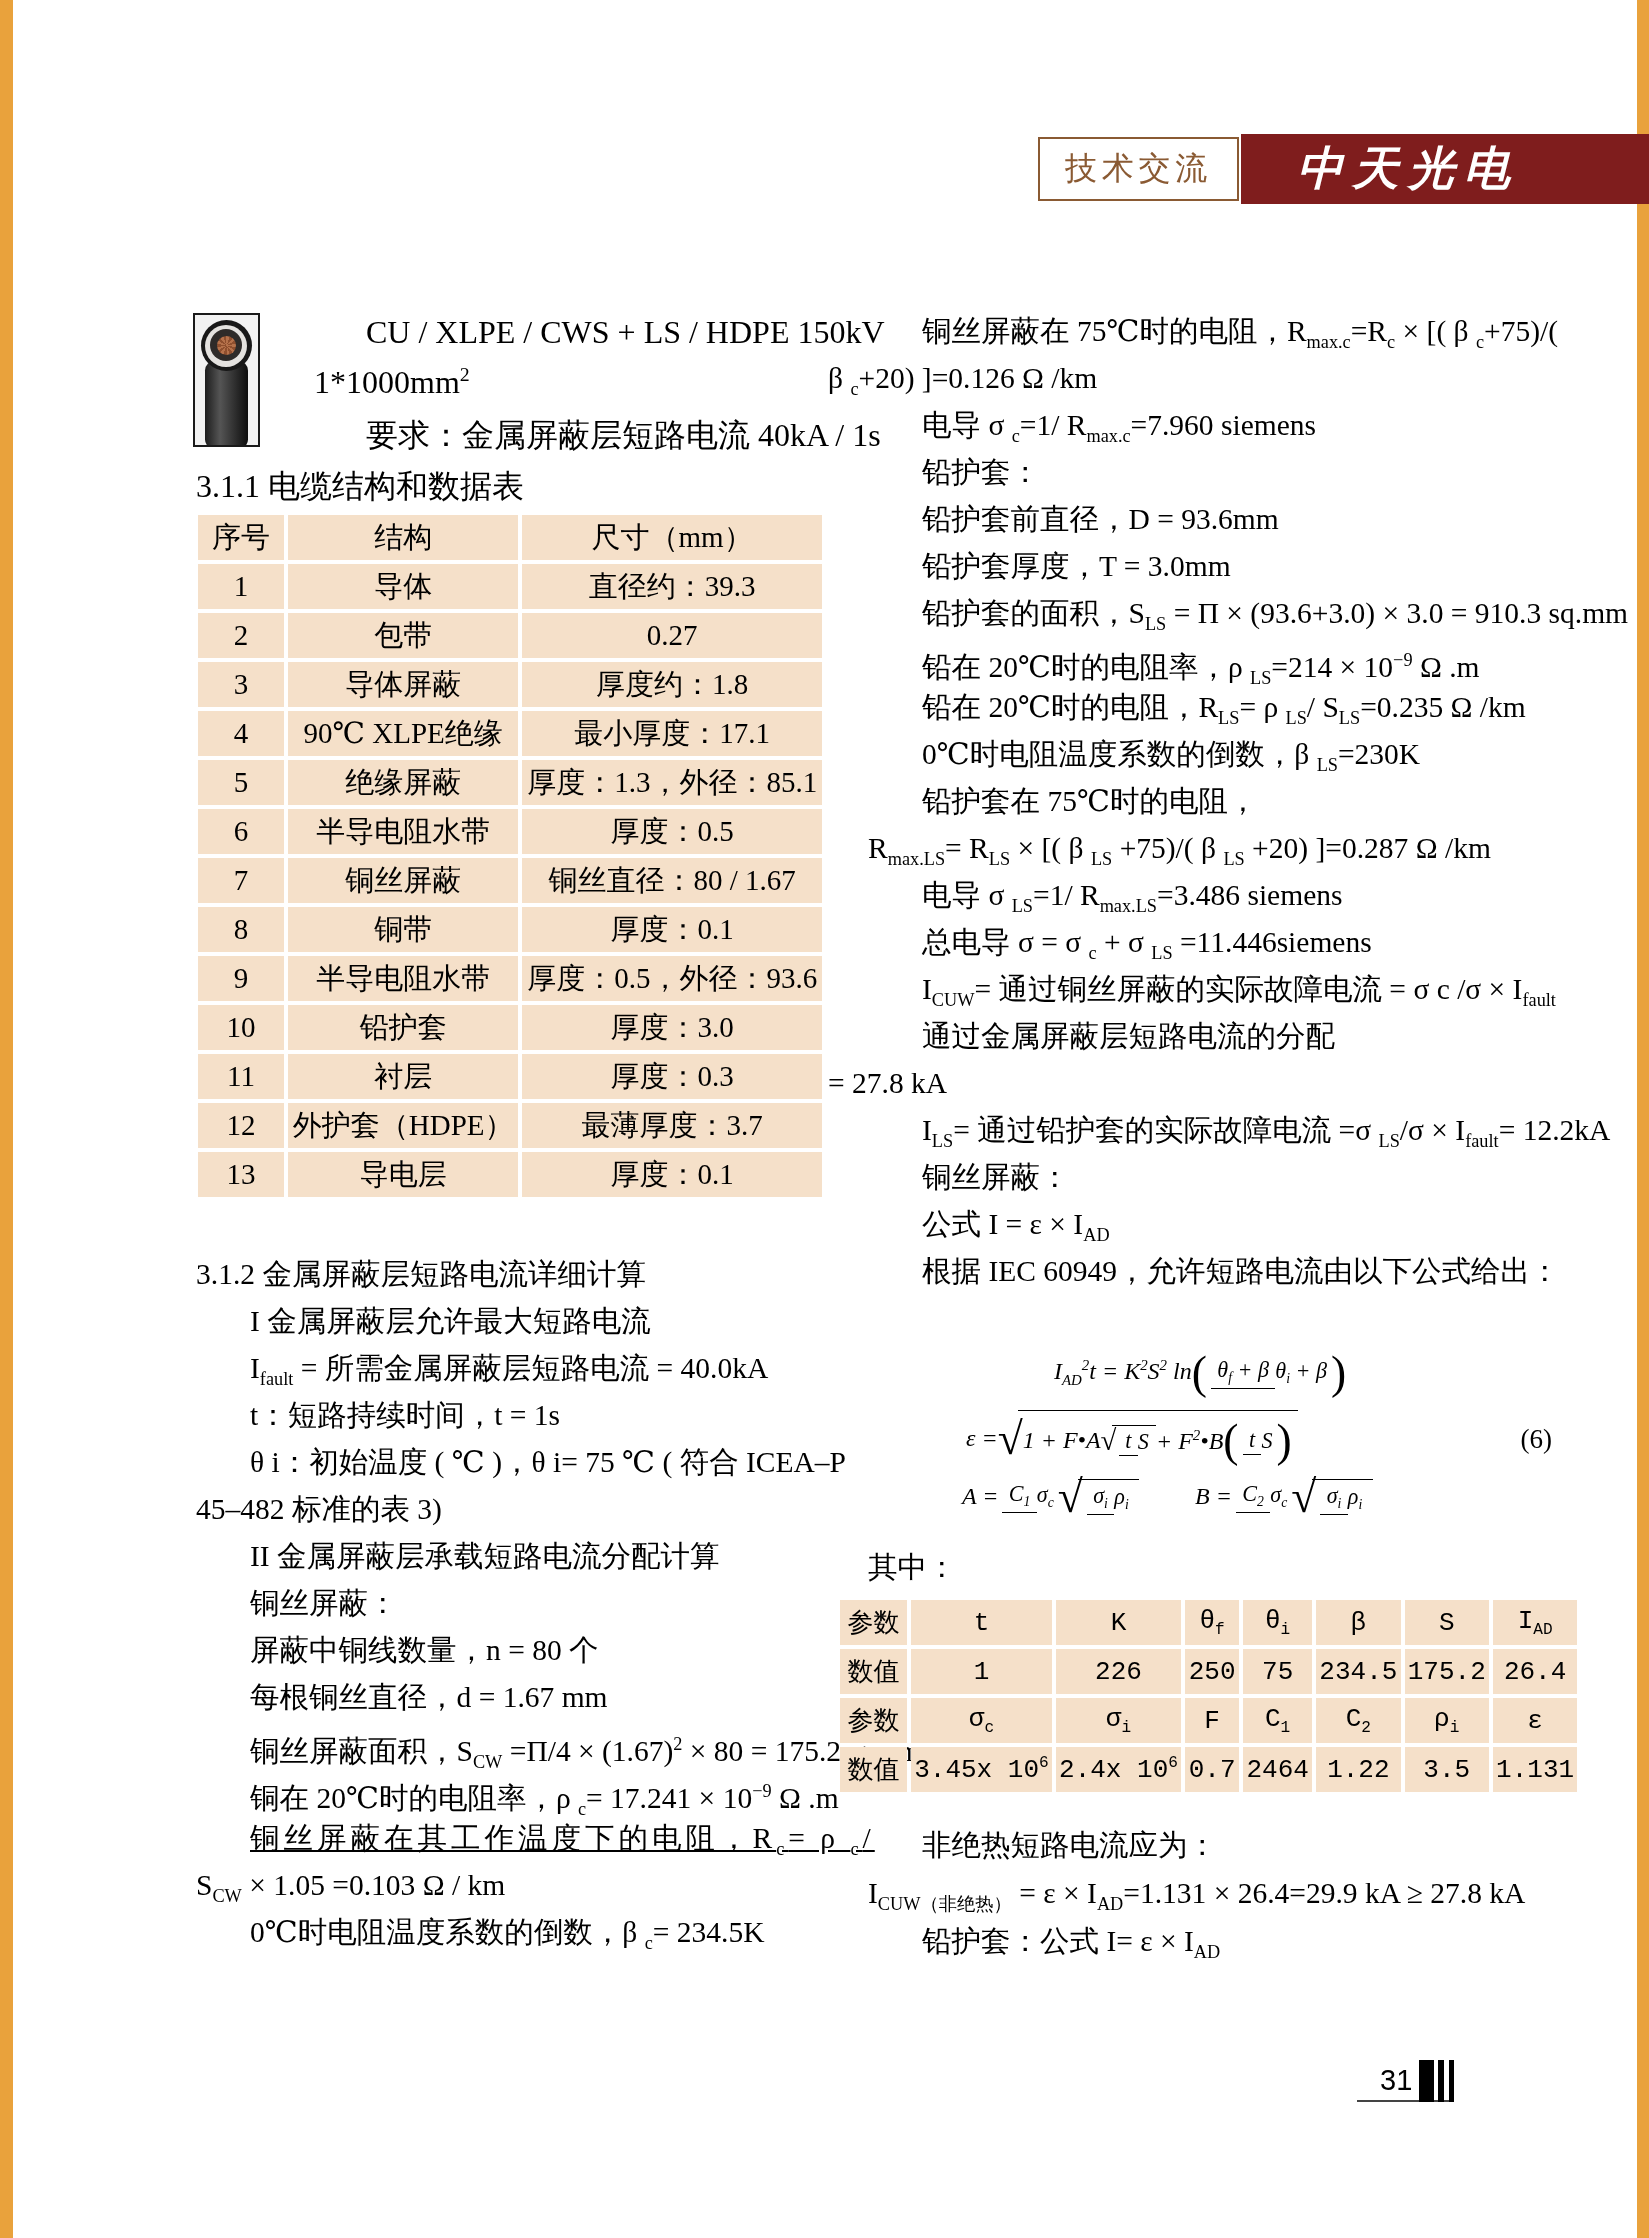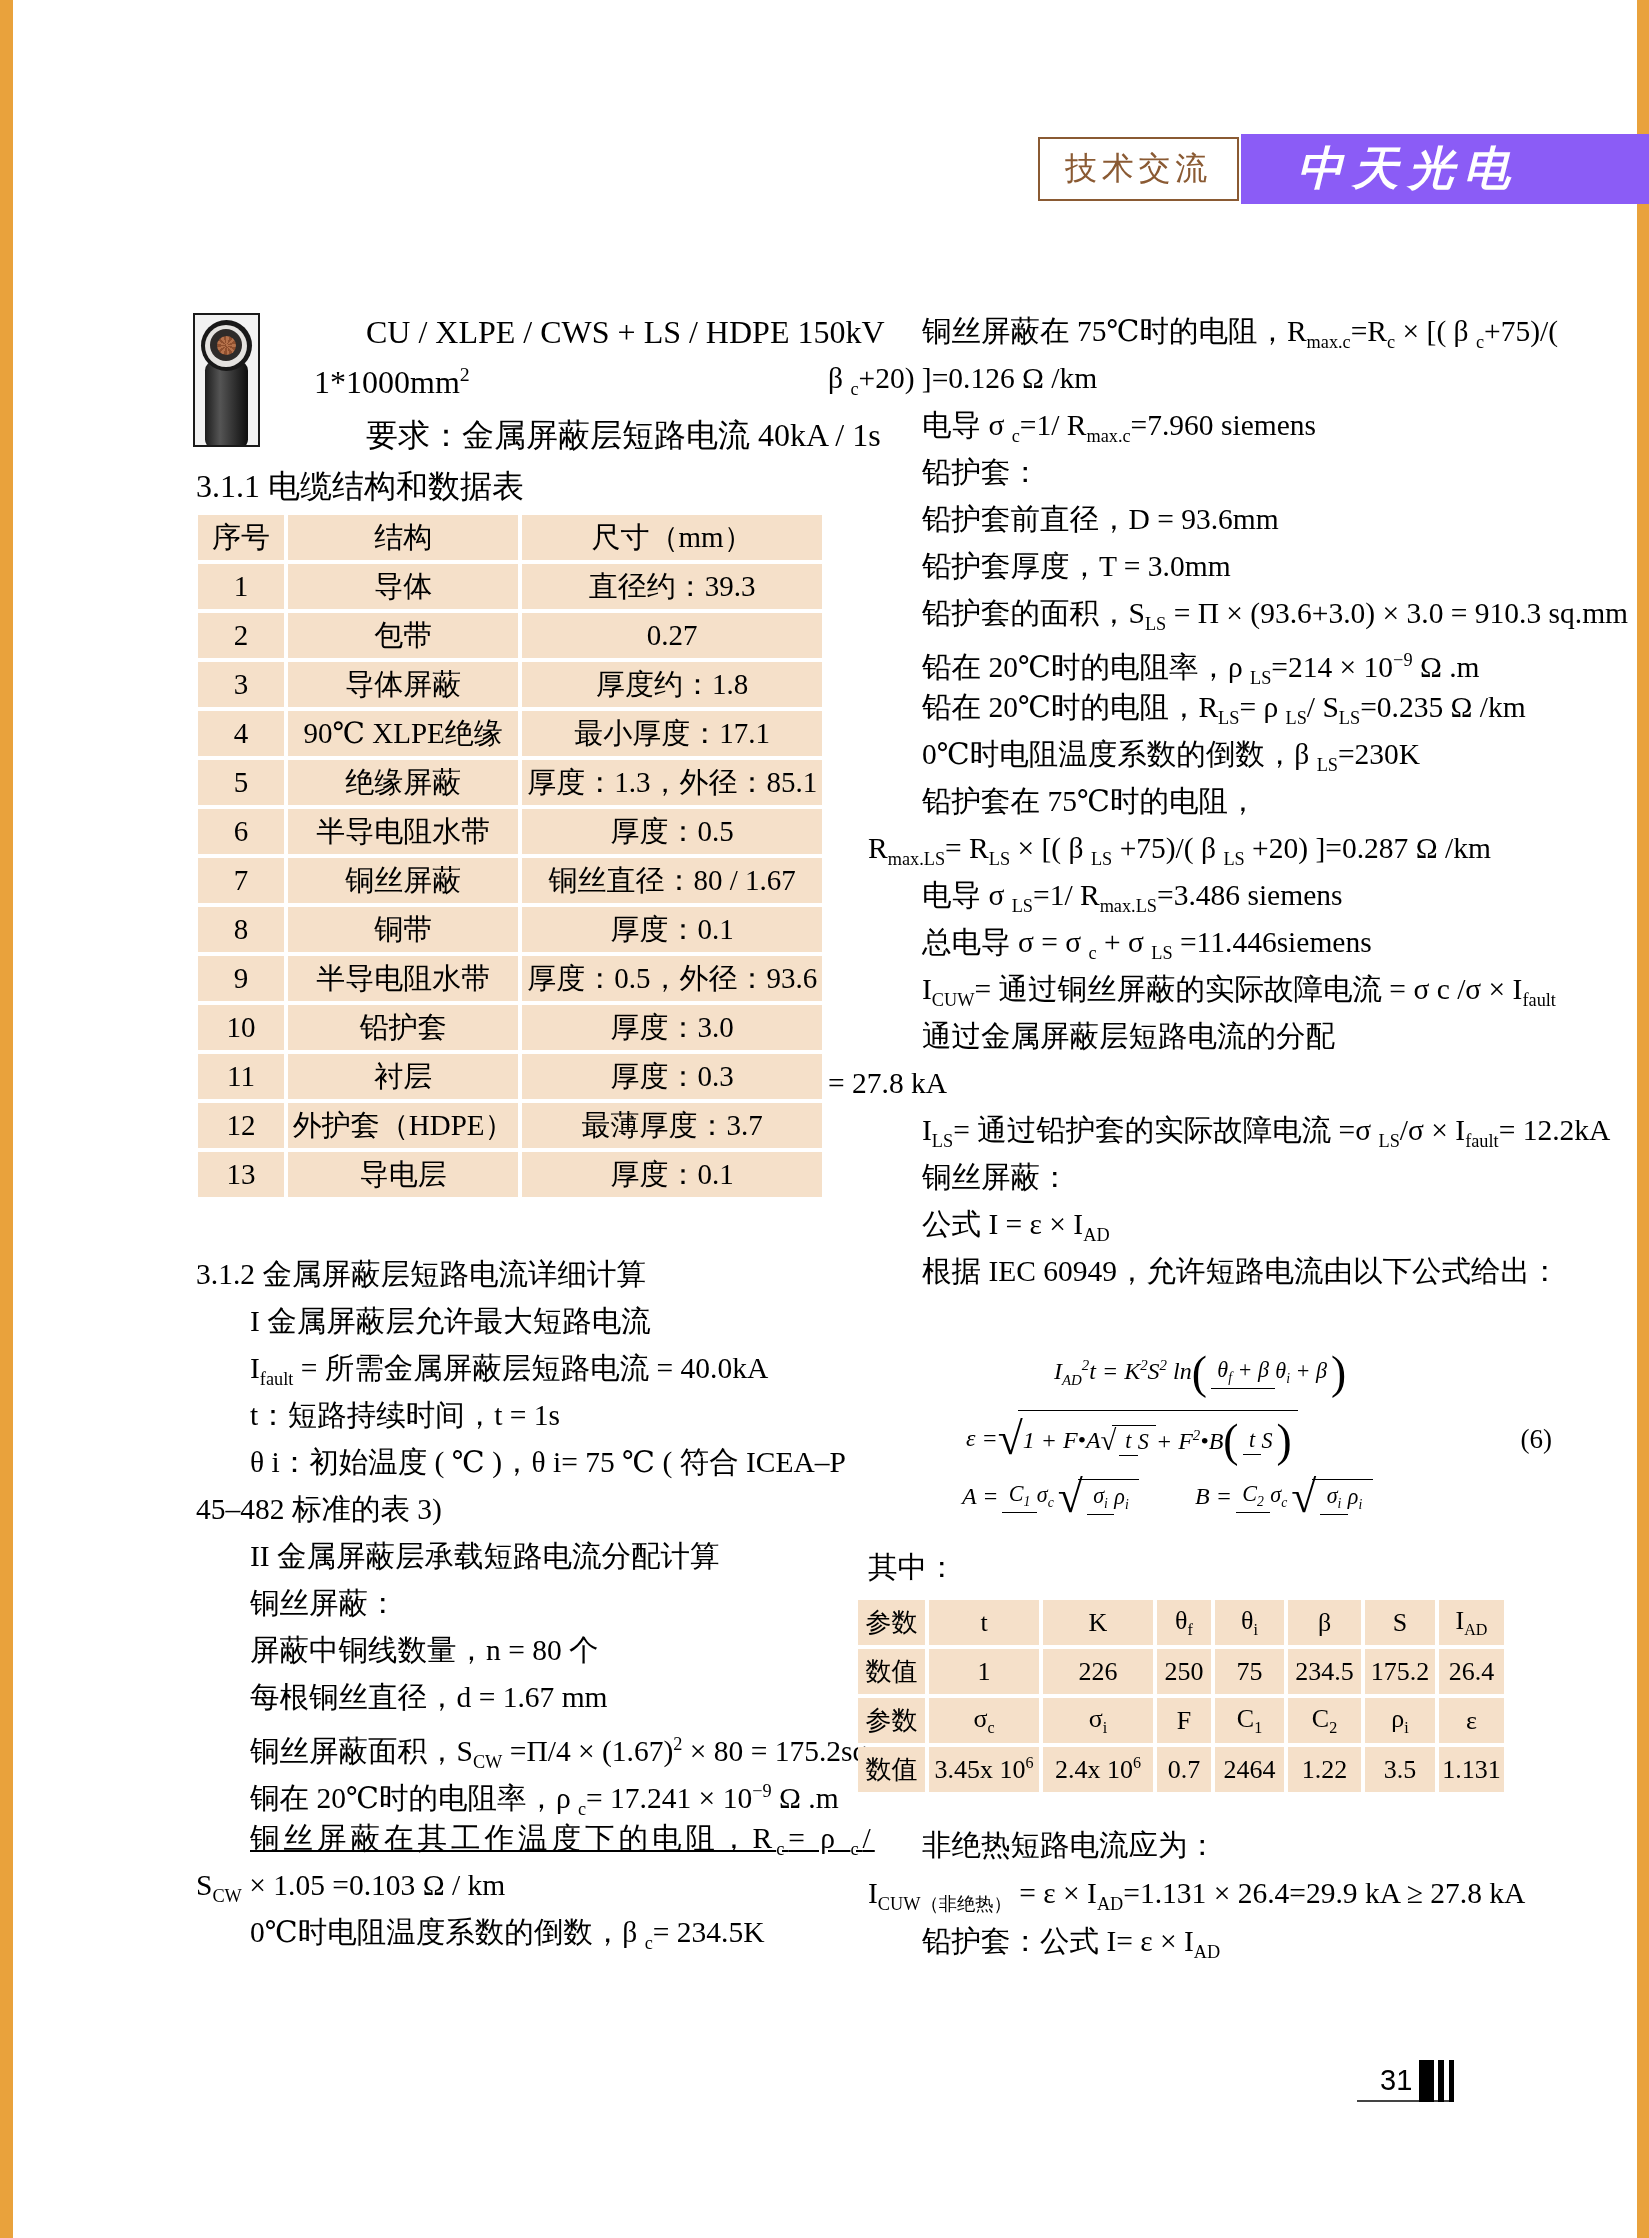--- a/index.html
+++ b/index.html
@@ -10,21 +10,21 @@
   }
   .edge-bar { position:absolute; top:0; bottom:0; width:12.8px; background:#e9a23c; }
   .edge-left { left:0; } .edge-right { right:0; }
 
   .header-tag {
     position:absolute; left:1038px; top:137px; width:201px; height:64px;
     border:2.4px solid #8a5a33; background:#fff; display:flex; align-items:center;
     justify-content:center; font-size:32px; color:#8a5a33; letter-spacing:4.8px;
   }
   .header-banner {
-    position:absolute; left:1241px; top:134px; width:409px; height:70px; background:#8b5cf6;
+    position:absolute; left:1241px; top:134px; width:409px; height:70px; background:#7f1d1d;
     color:#fff; display:flex; align-items:center; padding-left:56px; font-size:46px;
     font-weight:bold; font-style:italic; letter-spacing:9.6px;
   }
 
   .cable-fig { position:absolute; left:193px; top:313px; width:67px; height:134px;
     border:2.4px solid #1a1a1a; background:#f2f2f2; overflow:hidden; }
   .cable-body { position:absolute; left:9.6px; top:46px; width:43px; height:88px;
     background:linear-gradient(90deg,#1c1c1c,#555 35%,#0d0d0d); border-radius:9.6px; }
   .cring { position:absolute; border-radius:50%; }
   .c1 { left:5.6px; top:4.8px;  width:51px; height:51px; background:#181818; }
@@ -67,21 +67,21 @@
   .sqrt { display:inline-flex; align-items:center; }
   .rsign { font-size:1.9em; font-style:normal; margin-right:-4.8px; line-height:0.8; }
   .rbody { border-top:1.6px solid #000; padding:3.2px 6.4px 0 4.8px; display:inline-flex; align-items:center; }
   .sqrt.small .rsign { font-size:1.2em; }
   .sqrt.small .rbody { padding:1.6px 3.2px 0 3.2px; }
   .eqno { position:absolute; right:20px; top:50%; transform:translateY(-50%); font-style:normal; font-size:27px; }
   .bgap { display:inline-block; width:56px; }
 
   .where { position:absolute; left:868px; top:1548px; font-size:29.5px; }
 
-  .param-table { position:absolute; left:854px; top:1596px; }
+  .param-table { position:absolute; left:836px; top:1596px;font-family:Liberation Mono, monospace; }
   .param-table td { background:#f5e0c9; text-align:center; font-size:26px; height:45px;
     padding:0 3.2px; white-space:nowrap; }
   .pc0{width:67px;} .pc1{width:110px;} .pc2{width:110px;} .pc3{width:54px;}
   .pc4{width:69px;} .pc5{width:73px;} .pc6{width:70px;} .pc7{width:56px;}
 
   .footer-rule { position:absolute; left:1357px; top:2100px; width:94px; height:1.6px; background:#444; }
   .page-num { position:absolute; left:1380px; top:2064px; font-size:29px;
     font-family:"Liberation Sans","DejaVu Sans",sans-serif; }
   .footer-bars { position:absolute; left:1419px; top:2060px; height:42px; display:flex; }
   .fb1 { width:15px; background:#000; } .fb2 { width:6.4px; background:#000; margin-left:4px; }

